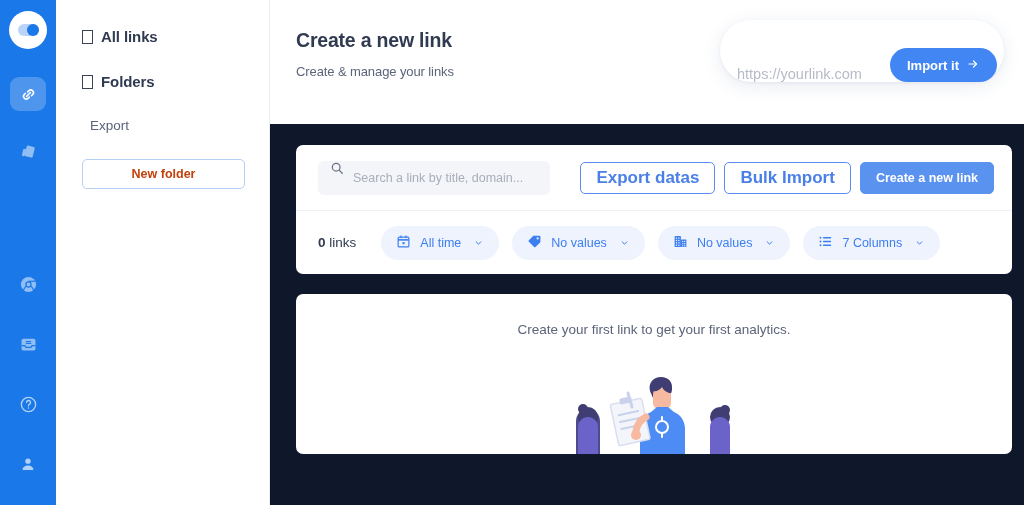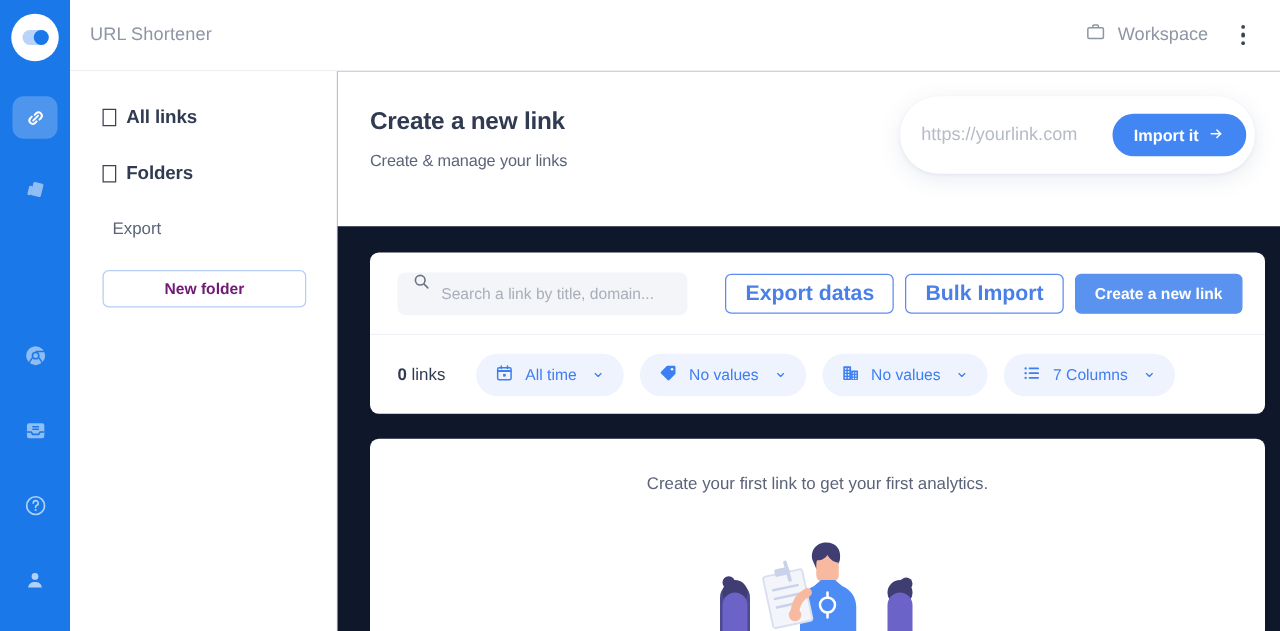--- a/index.html
+++ b/index.html
@@ -90,21 +90,21 @@
   }
   .folder-item {
     font-size: 13.5px; color: #5b6479;
     padding-left: 8px; margin-bottom: 26px;
   }
   .new-folder {
     display: block; width: 100%; height: 30px;
     background: #ffffff;
     border: 1px solid #b4cef5;
     border-radius: 5px;
-    color: #701a75; font-size: 12.5px; font-weight: 600;
+    color: #c2410c; font-size: 12.5px; font-weight: 600;
     font-family: "Liberation Sans", sans-serif;
     cursor: pointer;
     line-height: 28px; text-align: center;
   }
 
   
   .main { flex: 1 1 auto; min-width: 0; display: flex; flex-direction: column; background: #0f172a; }
 
   .hero {
     background: #ffffff; position: relative;
@@ -115,21 +115,21 @@
     font-size: 19.5px; font-weight: 700; color: #303a51;
     letter-spacing: -.2px; margin-bottom: 12px;
   }
   .hero-sub { font-size: 13px; color: #5b6479; letter-spacing: -.1px; }
 
   .url-card {
     position: absolute; right: 20px; top: 20px;
     width: 284px; height: 62px;
     background: #ffffff; border-radius: 31px;
     box-shadow: 0 4px 18px rgba(80,100,150,.13), 0 1px 3px rgba(80,100,150,.08);
-    display: flex; align-items: center; padding: 0 7px 0 17px;
+    display: flex; align-items: flex-end; padding: 0 7px 0 17px;
   }
   .url-input {
     flex: 1 1 auto; border: 0; outline: 0; background: transparent;
     font-family: "Liberation Sans", sans-serif;
     font-size: 14.5px; color: #303a51; min-width: 0;
   }
   .url-input::placeholder { color: #b6bbc7; }
   .switch-btn {
     flex: 0 0 auto; height: 34px; padding: 0 17px;
     background: #4286f4; border: 0; border-radius: 18px;
@@ -280,40 +280,20 @@
         <svg width="18" height="18" viewBox="0 0 24 24" fill="#b2d1f7">
           <circle cx="12" cy="8.2" r="3.6"></circle>
           <path d="M4.8 20c0-3.9 3.2-6 7.2-6s7.2 2.1 7.2 6z"></path>
         </svg>
       </span>
     </div>
   </div>
 
   <div class="right-col">
 
-    <div class="topbar">
-      <div class="topbar-title">URL Shortener</div>
-
-      <div class="topbar-right">
-        <div class="workspace">
-          <span>
-            <svg width="17" height="17" viewBox="0 0 24 24" fill="none" stroke="#8e95a4" stroke-width="1.7" stroke-linejoin="round">
-              <rect x="3.2" y="7.4" width="17.6" height="12" rx="1.6"></rect>
-              <path d="M8.8 7.4V5.6a1.4 1.4 0 0 1 1.4-1.4h3.6a1.4 1.4 0 0 1 1.4 1.4v1.8"></path>
-            </svg>
-          </span>
-          <span class="workspace-label">Workspace</span>
-        </div>
-        <div class="kebab">
-          <i></i>
-            <i></i>
-            <i></i>
-        </div>
-      </div>
-    </div>
 
     <div class="body">
 
       <div class="folders">
         <div class="nav-row">
           <span class="tofu"></span>
           <span class="nav-label">All links</span>
         </div>
 
         <div class="nav-row">

